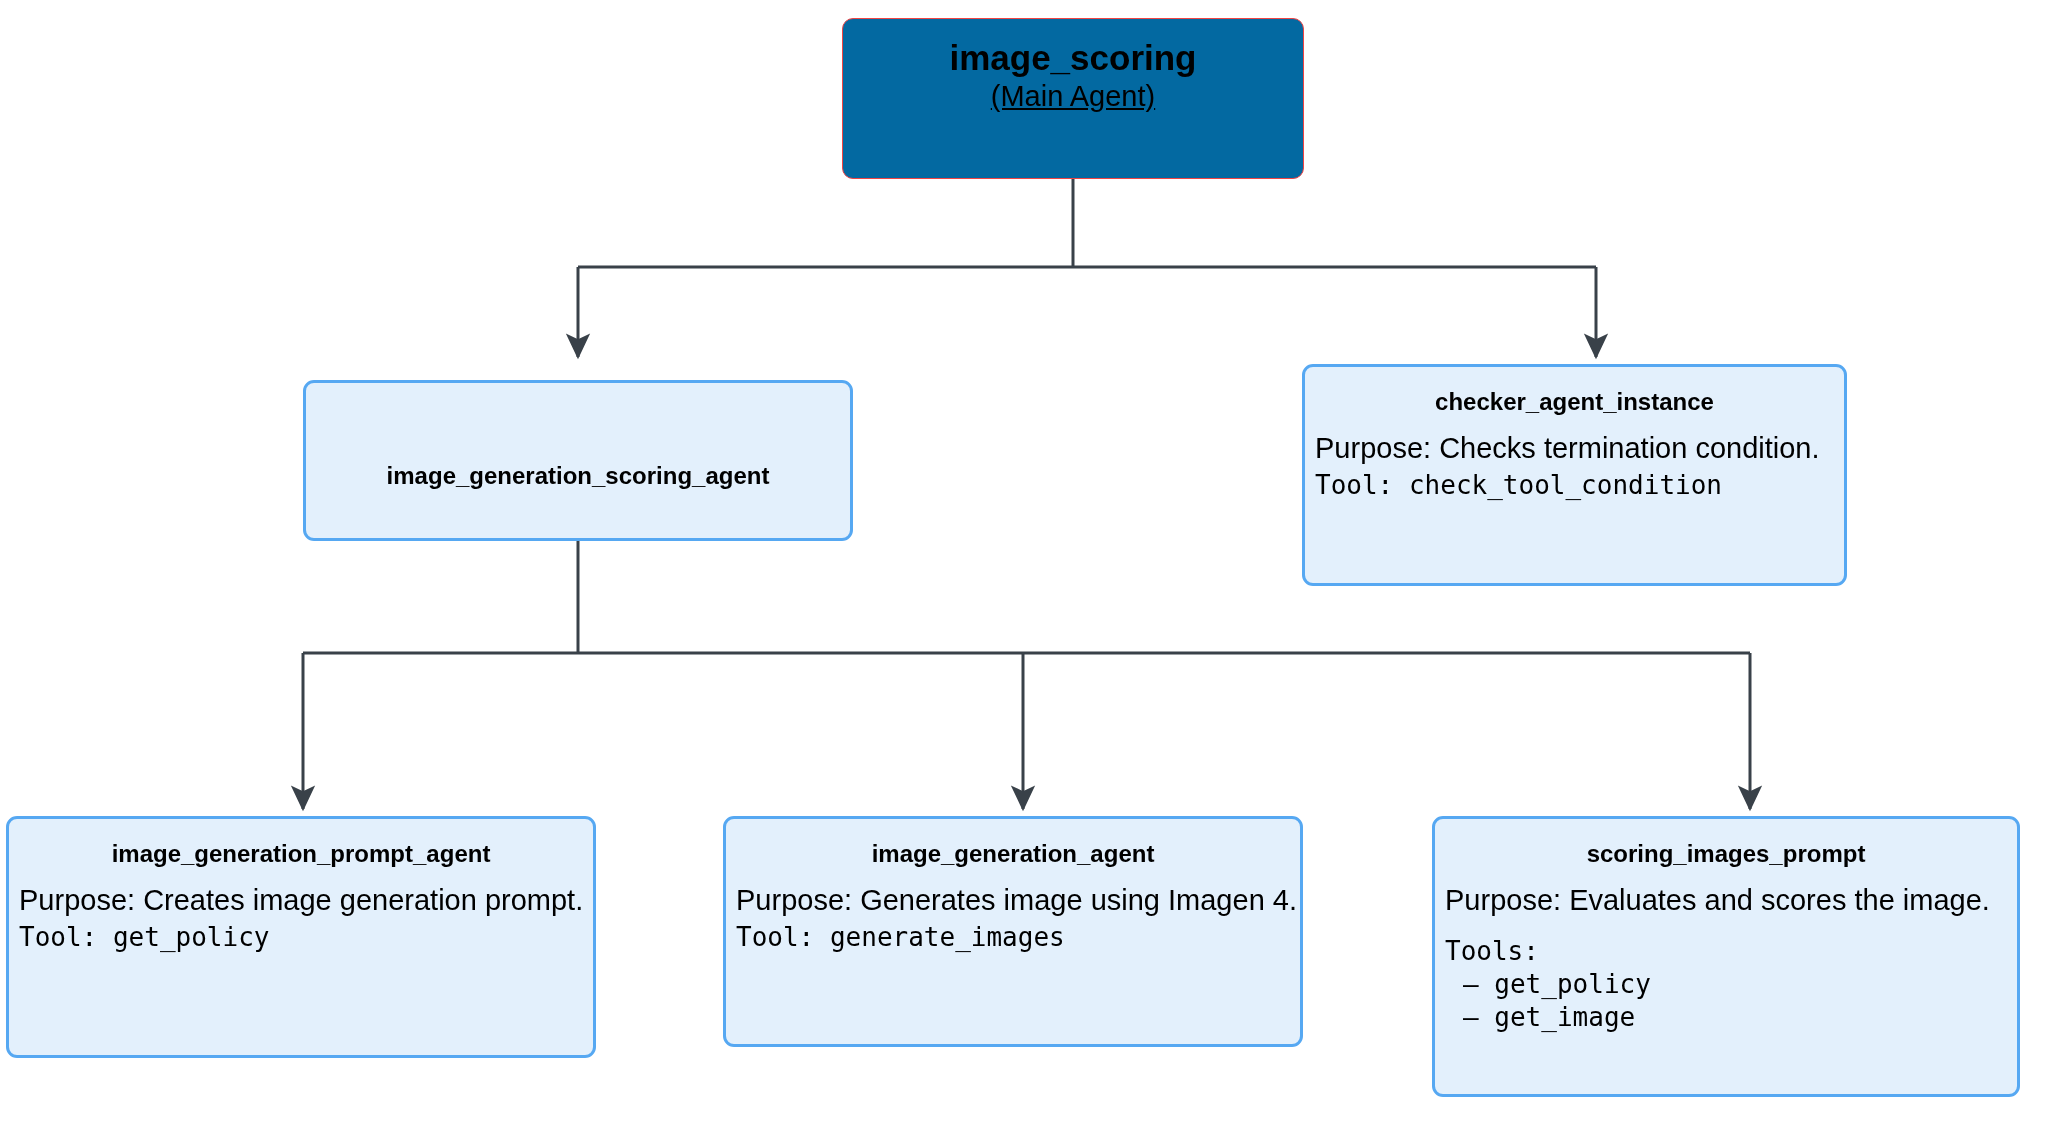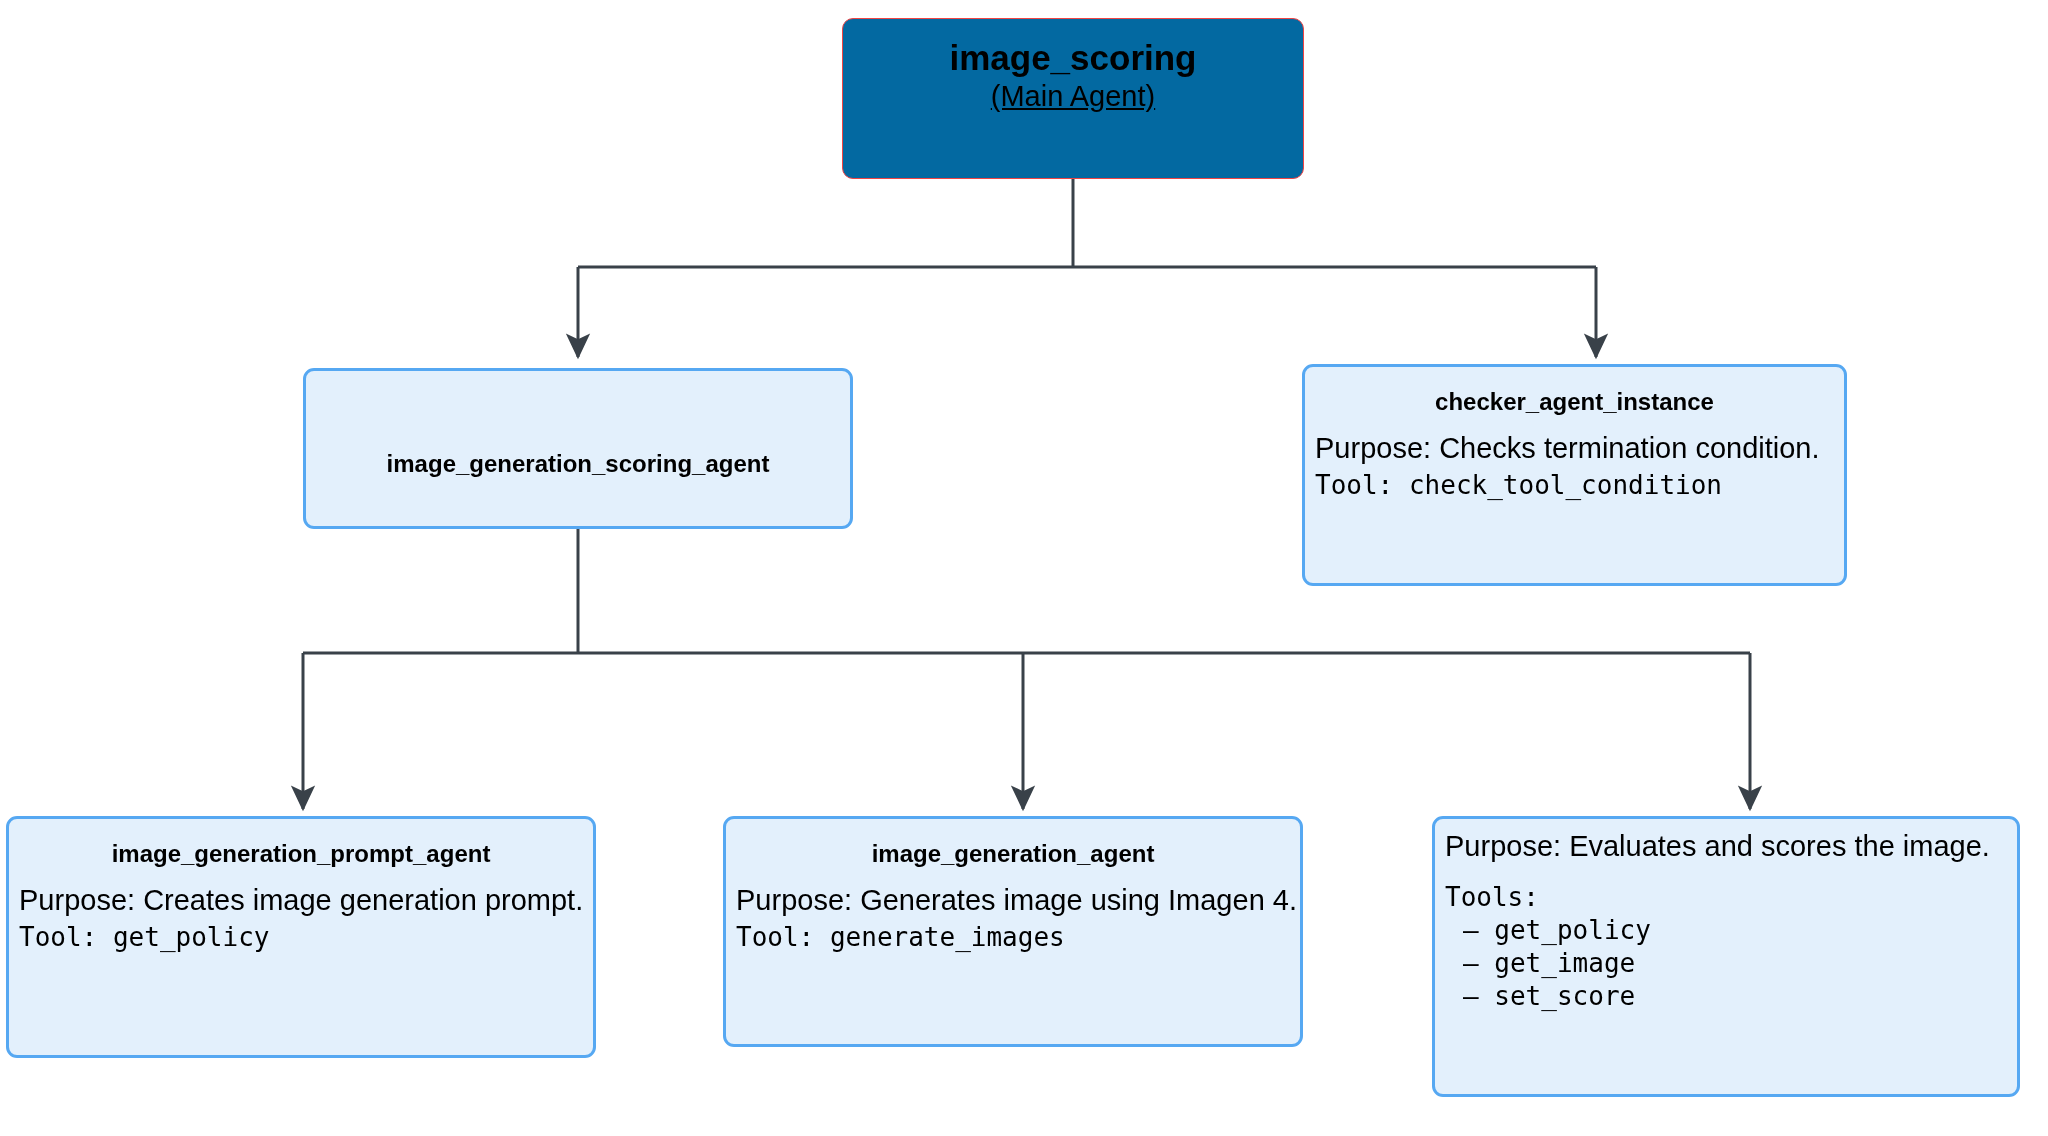--- a/index.html
+++ b/index.html
@@ -93,21 +93,21 @@
     display: block;
     white-space: nowrap;
   }
   .tools-list .tool-item {
     display: block;
     white-space: nowrap;
     padding-left: 18px;
   }
   
   #node-root      { left: 842px;  top: 18px;   width: 462px; height: 161px; }
-  #node-igsa      { left: 303px;  top: 368px;  width: 550px; height: 161px; padding-left: 28px; }
+  #node-igsa      { left: 303px;  top: 380px;  width: 550px; height: 161px; padding-left: 28px; }
   #node-checker   { left: 1302px; top: 364px;  width: 545px; height: 222px; }
   #node-igpa      { left: 6px;    top: 816px;  width: 590px; height: 242px; }
   #node-iga       { left: 723px;  top: 816px;  width: 580px; height: 231px; }
   #node-sip       { left: 1432px; top: 816px;  width: 588px; height: 281px; }
 
   
   #node-igsa .node-title {
     margin-top: 0;
     position: absolute;
     left: -3px;
@@ -182,24 +182,24 @@
 
   <div class="node agent" id="node-iga">
     <div class="node-title">image_generation_agent</div>
     <div class="body">
       <div class="node-purpose">Purpose: Generates image using Imagen 4.</div>
       <div class="node-tool"><span class="tool-label">Tool:</span> <span>generate_images</span></div>
     </div>
   </div>
 
   <div class="node agent" id="node-sip">
+    <div class="node-title">scoring_images_prompt</div>
     <div class="body">
       <div class="node-purpose">Purpose: Evaluates and scores the image.</div>
       <div class="tools-list">
         <span class="tools-head">Tools:</span>
         <span class="tool-item">– get_policy</span>
         <span class="tool-item">– get_image</span>
-        <span class="tool-item">– set_score</span>
       </div>
     </div>
   </div>
 
 </div>
 
 </body></html>

